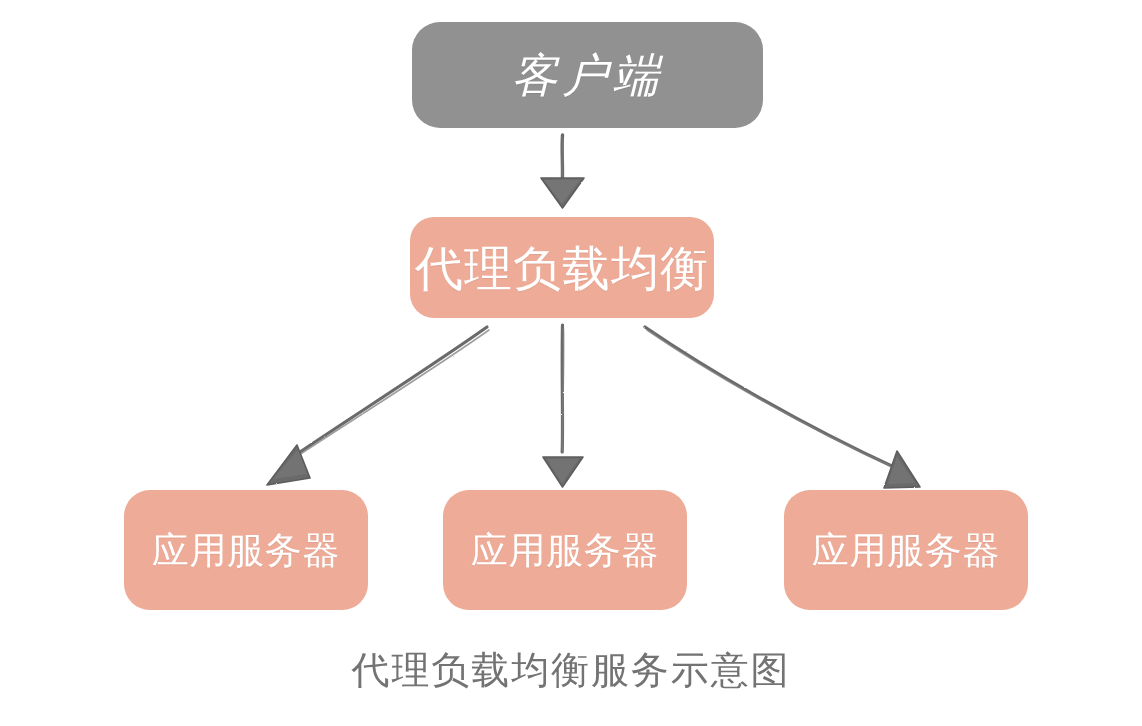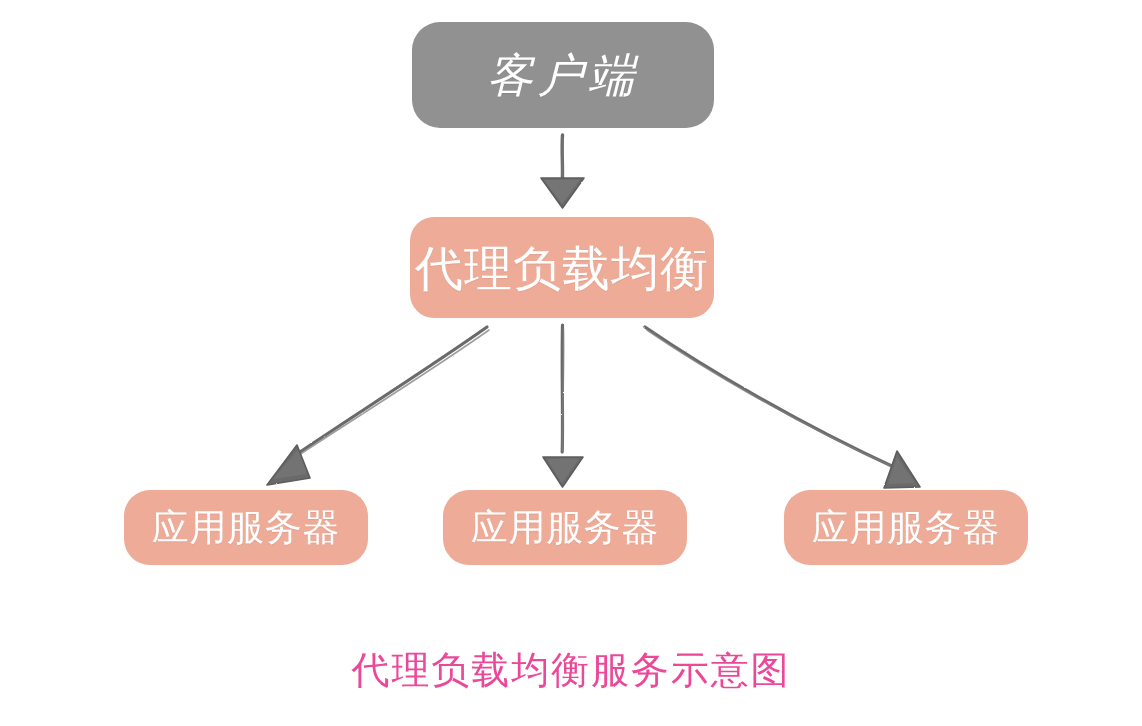--- a/index.html
+++ b/index.html
@@ -41,21 +41,21 @@
     font-weight: 400;
     letter-spacing: 0.06em;
     line-height: 1;
     white-space: nowrap;
     text-shadow: 0 1px 1px rgba(0,0,0,0.06);
   }
   
   #node-client {
     left: 412px;
     top: 22px;
-    width: 302px;
+    width: 351px;
     height: 106px;
     background: #919191;
     border-radius: 28px;
   }
   #node-client .node-label {
     font-size: 46px;
     font-style: italic;
     letter-spacing: 0.1em;
   }
   
@@ -68,40 +68,40 @@
     border-radius: 24px;
   }
   #node-loadbalancer .node-label {
     font-size: 48px;
     letter-spacing: 0.02em;
   }
   
   .node-appserver {
     top: 490px;
     width: 244px;
-    height: 75px;
+    height: 120px;
     background: #eeab97;
     border-radius: 26px;
   }
   .node-appserver .node-label {
     font-size: 37px;
     letter-spacing: 0.02em;
   }
   #node-appserver-1 { left: 124px; }
   #node-appserver-2 { left: 443px; }
   #node-appserver-3 { left: 784px; }
 
   
   #diagram-caption {
     position: absolute;
     left: 0;
     top: 650px;
     width: 1142px;
     text-align: center;
-    color: #ec4899;
+    color: #737373;
     font-size: 38px;
     font-family: "DejaVu Sans", sans-serif;
     letter-spacing: 0.05em;
     line-height: 1.1;
     z-index: 2;
   }
 </style>
 </head>
 <body>
 

